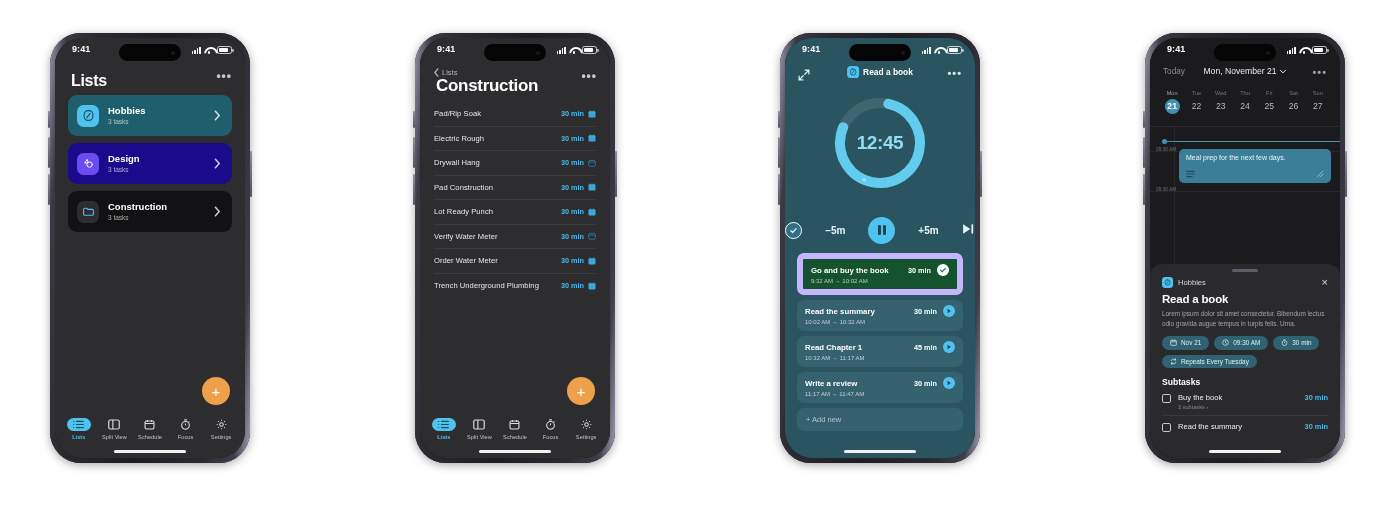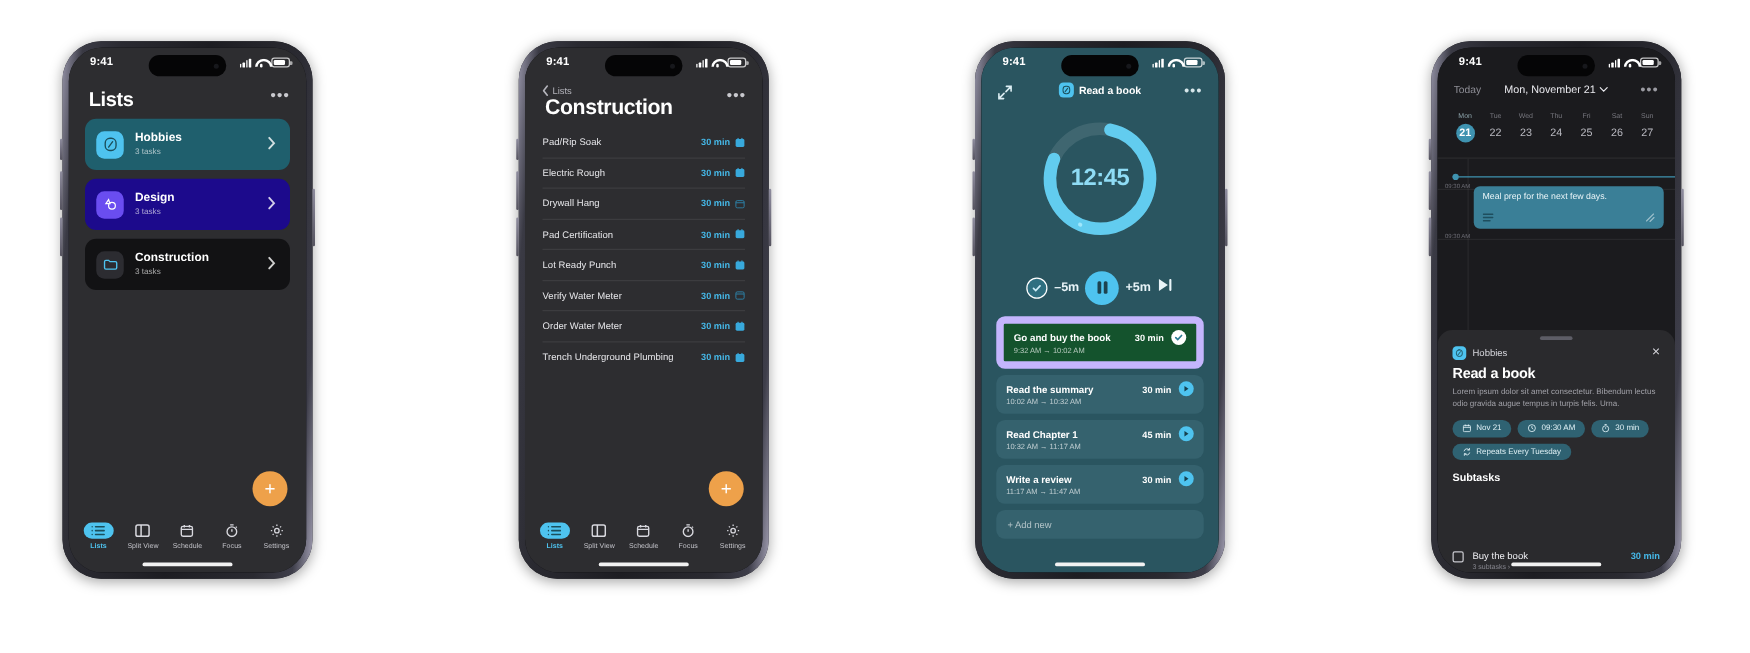--- a/index.html
+++ b/index.html
@@ -163,21 +163,21 @@
   .t-title .badge { width:12px; height:12px; border-radius:3.6px; background:#4ec3ef; display:flex;align-items:center;justify-content:center; }
   .t-dots { position:absolute; right:13px; top:1px; color:#d6e6ea; font-size:11px; letter-spacing:1px; font-weight:700; }
 
   .ring-wrap { position:absolute; left:50%; transform:translateX(-50%); top:50px; width:110px; height:110px; }
   .ring-time {
     position:absolute; inset:0; display:flex; align-items:center; justify-content:center;
     font-size:19px; font-weight:700; color:#8fdcf5; letter-spacing:-.4px;
   }
   .ctrl-row {
     position:absolute; left:0; right:0; top:178px; height:28px;
-    display:flex; align-items:center; justify-content:center; gap:5px;
+    display:flex; align-items:center; justify-content:center; gap:23px;
   }
   .ctrl-check { width:17px;height:17px;border-radius:50%;border:1.6px solid #fff;background:#2f6f80;display:flex;align-items:center;justify-content:center; }
   .ctrl-txt { font-size:10px; font-weight:700; color:#e8f4f8; }
   .ctrl-play { width:27px;height:27px;border-radius:50%;background:#4ec3ef;display:flex;align-items:center;justify-content:center;gap:2.4px; }
   .ctrl-play i { width:2.8px;height:10px;background:#1d4350;border-radius:1.2px;display:block; }
 
   .sub-list { position:absolute; left:12px; right:12px; top:215px; }
   .sub-item {
     border-radius:7px; background:#35626e; margin-bottom:5px;
     padding:5px 8px 5px 8px; position:relative; min-height:31px;
@@ -230,21 +230,21 @@
   .sh-list .badge { width:11px;height:11px;border-radius:3.3px;background:#4ec3ef;display:flex;align-items:center;justify-content:center; }
   .sheet-title { font-size:11.5px; font-weight:700; color:#fff; margin-top:5px; letter-spacing:-.2px; }
   .sheet-desc { font-size:6.4px; color:#a2a2a9; line-height:1.55; margin-top:4px; }
   .chips { display:flex; flex-wrap:wrap; gap:5px; margin-top:7px; }
   .chip {
     display:flex; align-items:center; gap:4px;
     background:#2f6272; border-radius:10px; padding:3.4px 8px;
     font-size:6.4px; color:#dff0f5; white-space:nowrap;
   }
   .sub-head { font-size:8.6px; font-weight:700; color:#fff; margin-top:9px; }
-  .st-row { display:flex; align-items:flex-start; justify-content:space-between; padding:6px 0 5px 0; border-bottom:1px solid rgba(255,255,255,.07);margin-top:47px; }
+  .st-row { display:flex; align-items:flex-start; justify-content:space-between; padding:6px 0 5px 0; border-bottom:1px solid rgba(255,255,255,.07); }
   .st-left { display:flex; align-items:flex-start; gap:7px; }
   .st-box { width:9px;height:9px;border:1.2px solid #c8c8ce; border-radius:1.8px; margin-top:1px; }
   .st-name { font-size:7.6px; color:#ededf1; }
   .st-sub { font-size:5.6px; color:#86868e; margin-top:2px; }
   .st-dur { font-size:7.4px; font-weight:700; color:#45b8e8; }
 
   .actionbar {
     position:absolute; left:0; right:0; bottom:0; height:34px;
     background:#2a2a2d; display:flex; align-items:center; padding:0 9px; gap:8px;
   }
@@ -467,21 +467,21 @@
             <div class="tr-name">Drywall Hang</div>
             <div class="tr-right">
               <div class="tr-dur">30 min</div>
               <svg class="tr-cal" viewBox="0 0 16 16" fill="none" stroke="#2d7ea3" stroke-width="1.6">
                   <rect x="1.4" y="3" width="13.2" height="11.6" rx="2.2"></rect>
                   <path d="M1.4 6.4h13.2"></path>
                 </svg>
             </div>
           </div>
           <div class="task-row">
-            <div class="tr-name">Pad Certification</div>
+            <div class="tr-name">Pad Construction</div>
             <div class="tr-right">
               <div class="tr-dur">30 min</div>
               <svg class="tr-cal" viewBox="0 0 16 16" fill="#38a9dc">
                   <rect x="1" y="2.5" width="14" height="12.5" rx="2.2"></rect>
                   <rect x="4" y="0.5" width="1.8" height="3.4" rx=".9"></rect>
                   <rect x="10.2" y="0.5" width="1.8" height="3.4" rx=".9"></rect>
                 </svg>
             </div>
           </div>
           <div class="task-row">

